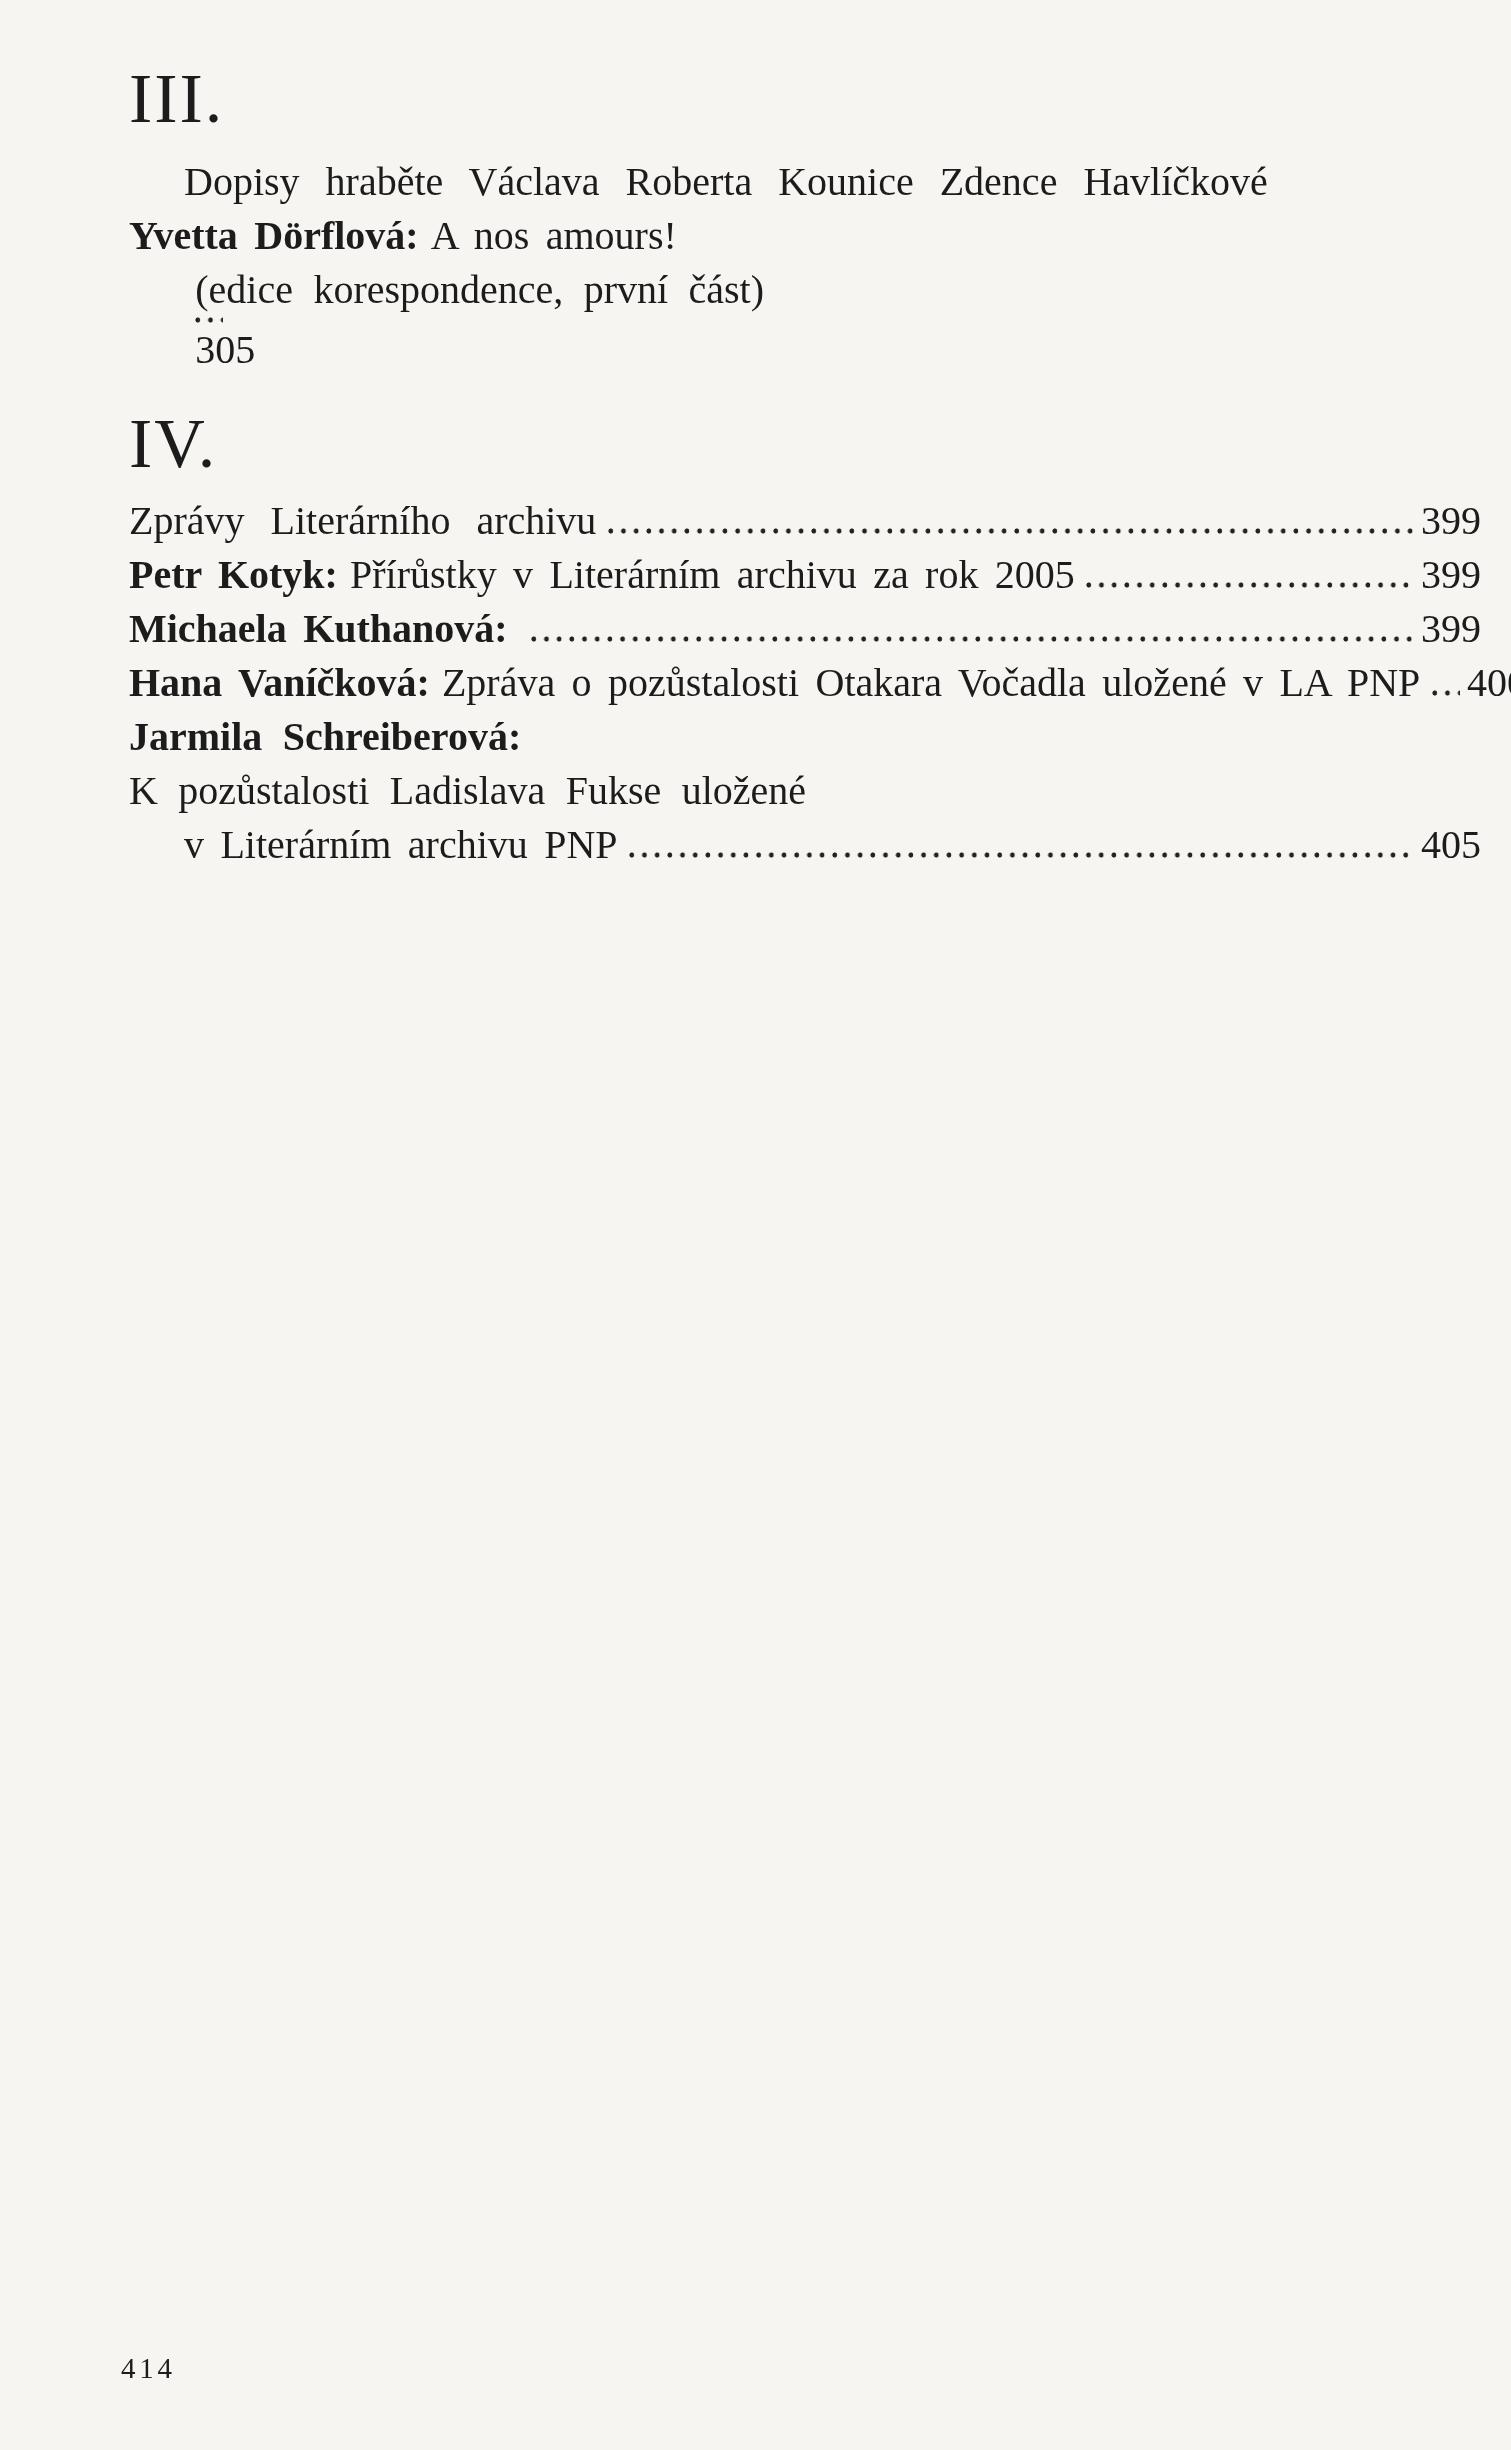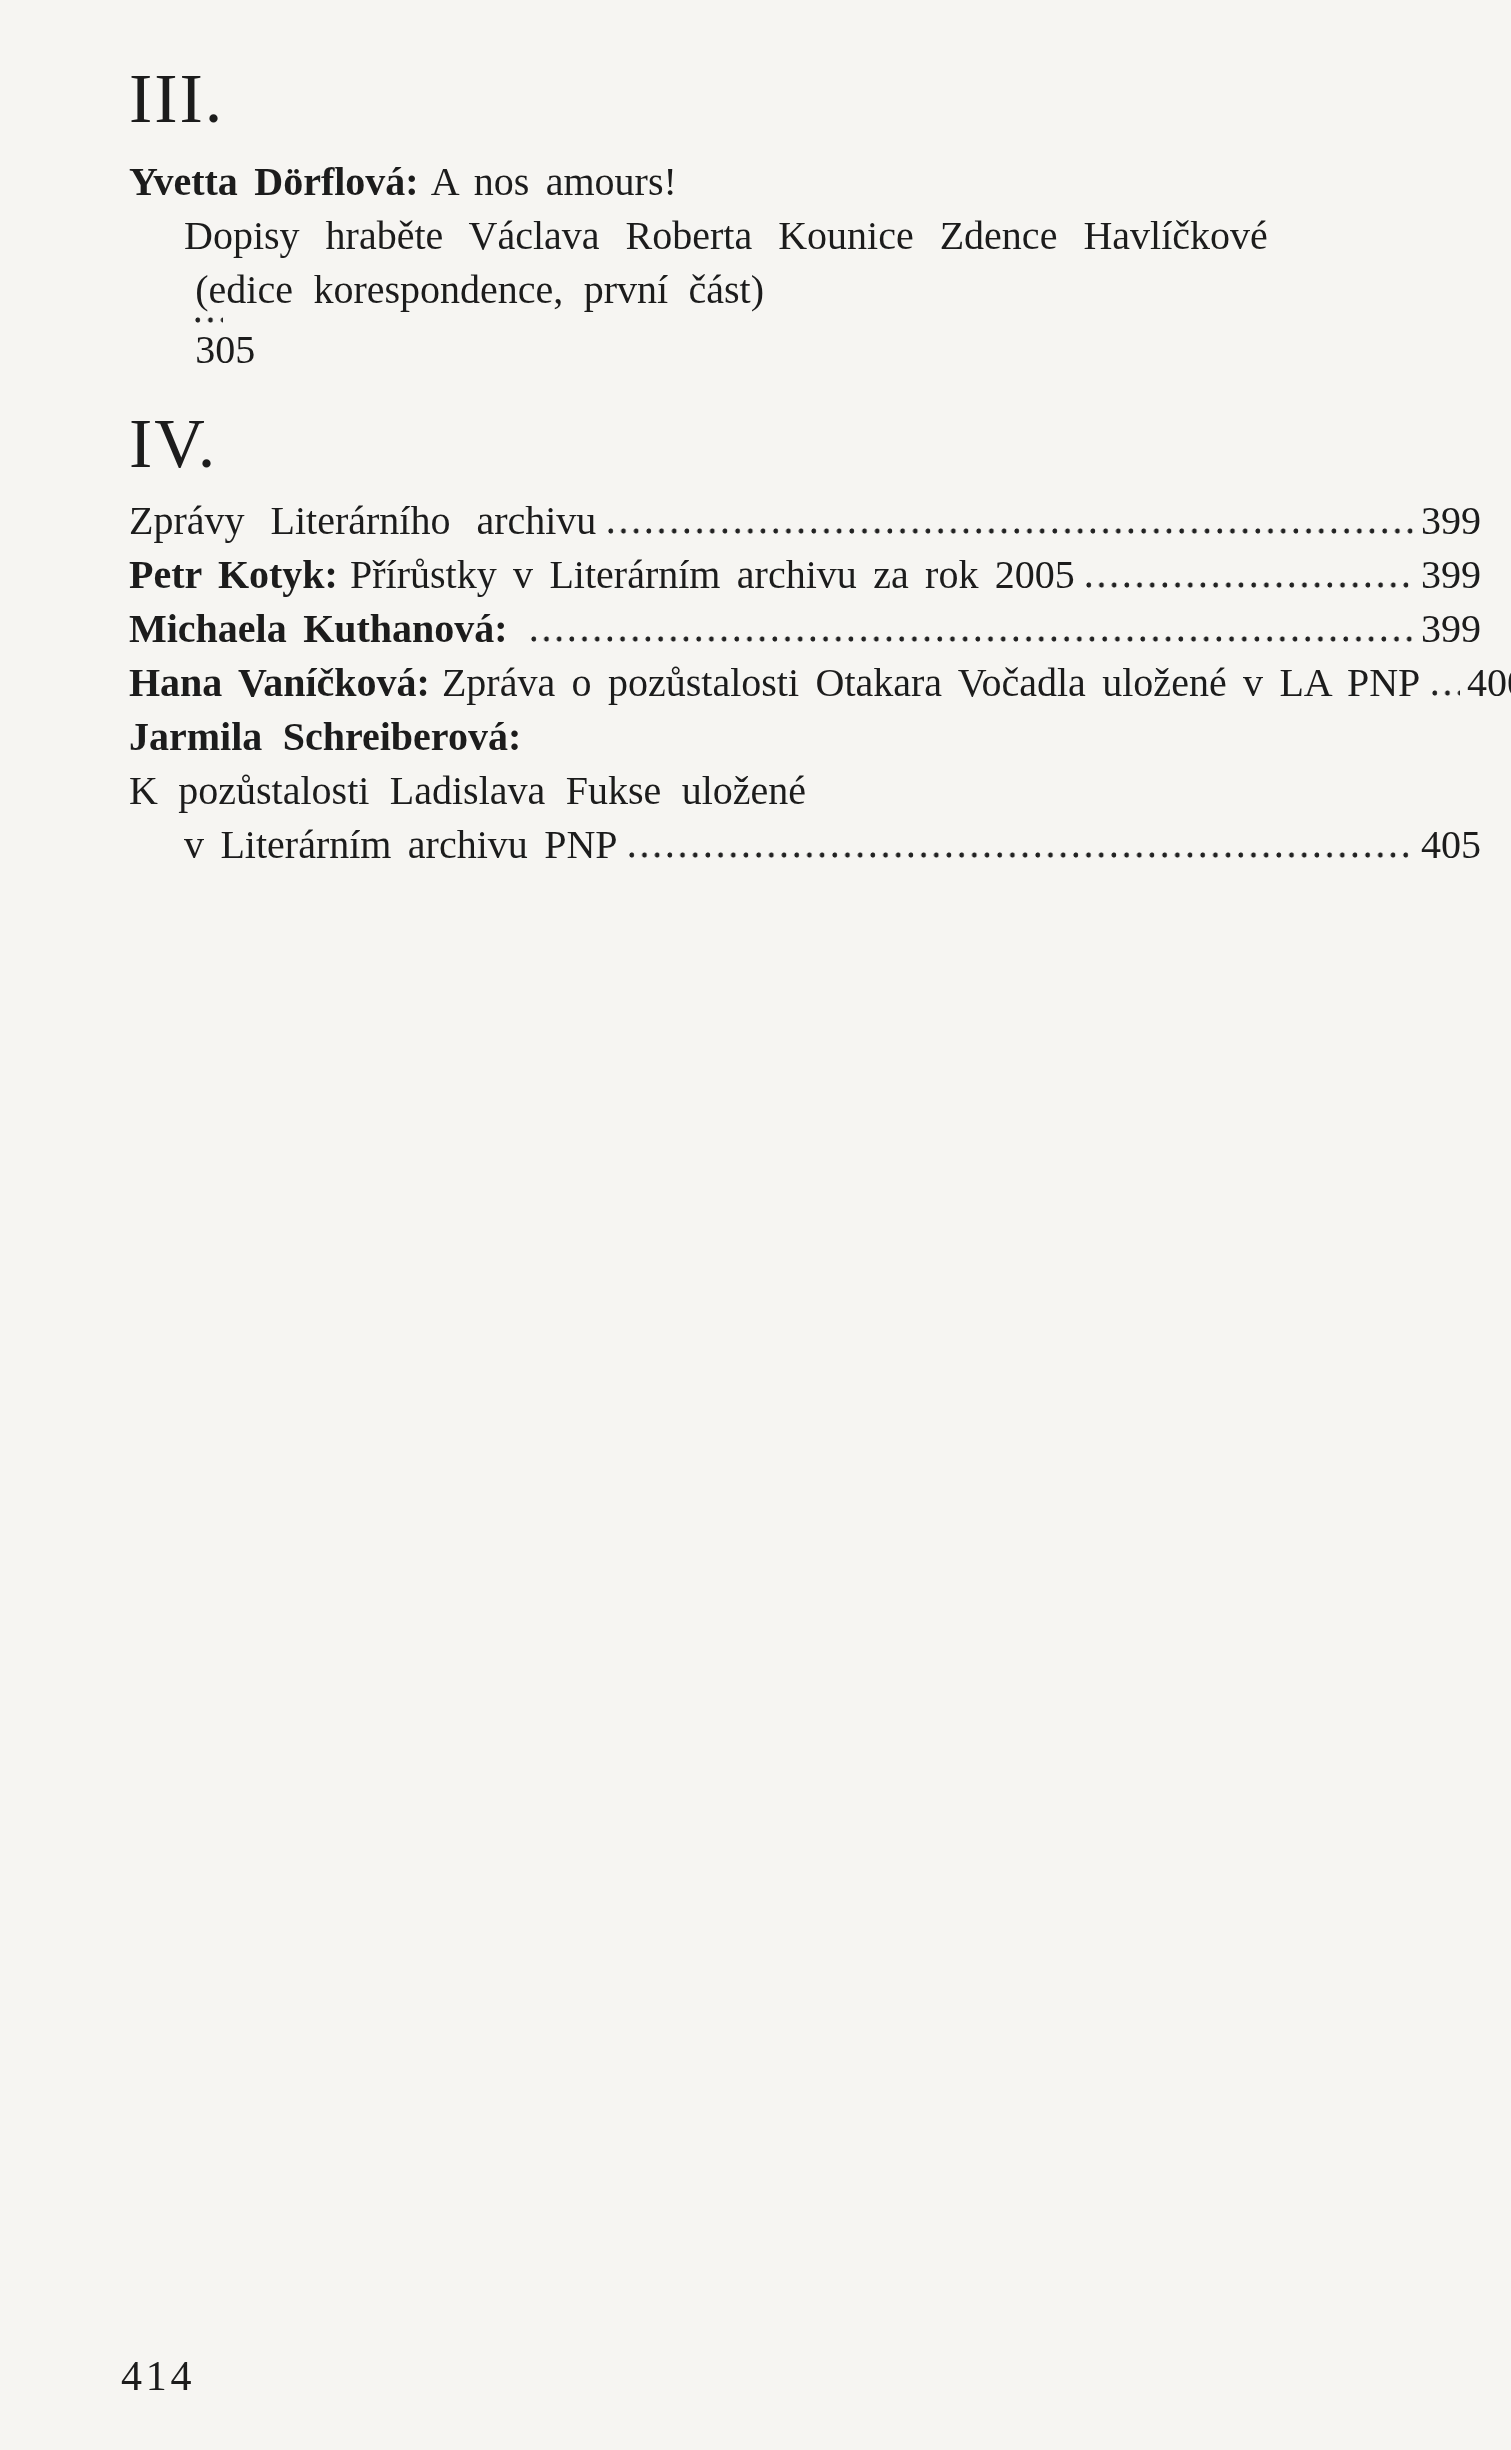--- a/index.html
+++ b/index.html
@@ -65,38 +65,38 @@
     background-position: left center;
     background-repeat: repeat-x;
   }
   .pagenum {
     margin-left: 1.9px;
   }
   .folio {
     position: absolute;
     top: 2352px;
     left: 121px;
-    font-size: 42px;
+    font-size: 29px;
     letter-spacing: 3.8px;
   }
 </style>
 </head>
 <body>
 
 <div class="page-inner">
 
   <h1 class="section-numeral">III.</h1>
 
+  <div class="toc-line indent spread">
+    <span>Dopisy hraběte Václava Roberta Kounice Zdence Havlíčkové</span>
+  </div>
+
   <div class="toc-line">
     <span class="author">Yvetta Dörflová:</span>
     <span>A nos amours!</span>
-  </div>
-
-  <div class="toc-line indent spread">
-    <span>Dopisy hraběte Václava Roberta Kounice Zdence Havlíčkové</span>
   </div>
 
   <div class="toc-line indent spread-light">
     <span>(edice korespondence, první část)</span>
     <span class="leader"></span>
     <span class="pagenum">305</span>
   </div>
 
   <h1 class="section-numeral second">IV.</h1>
 

